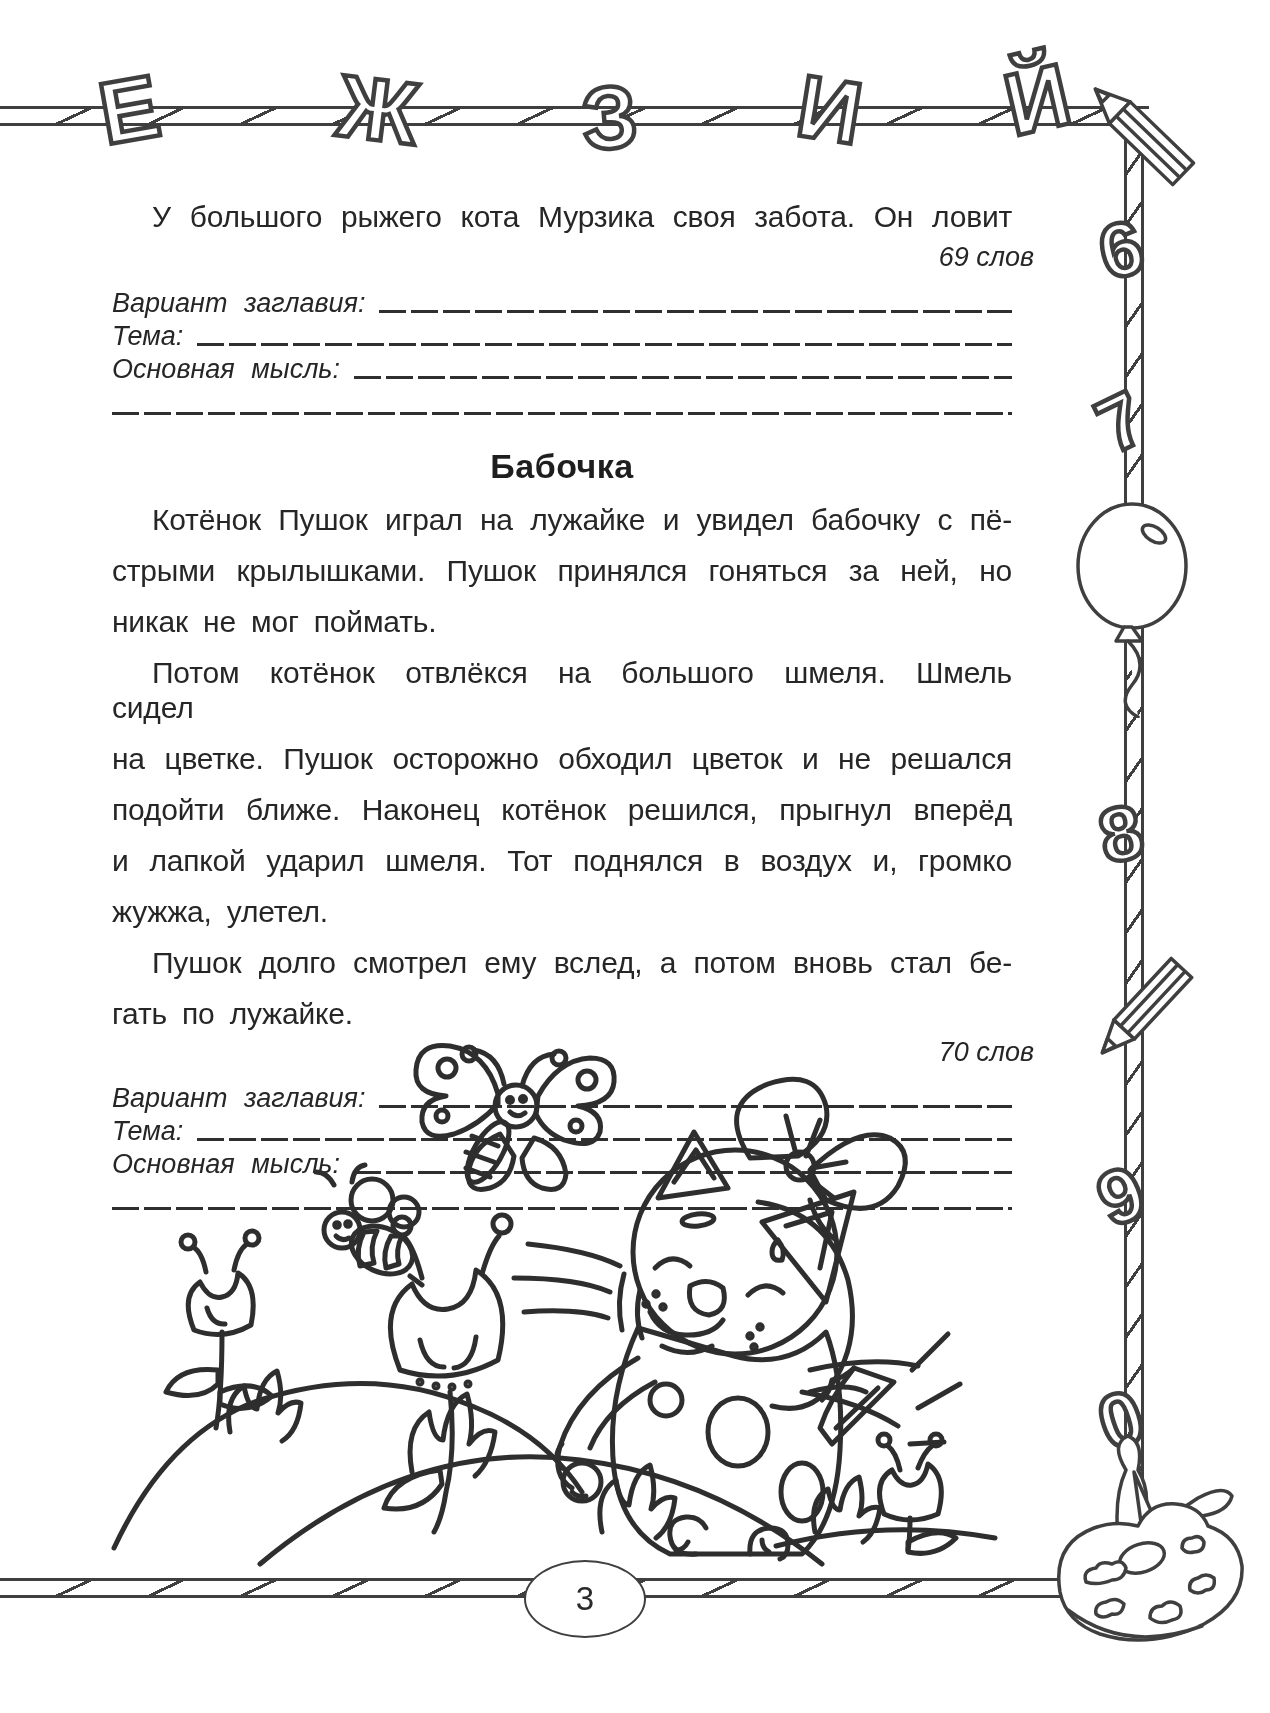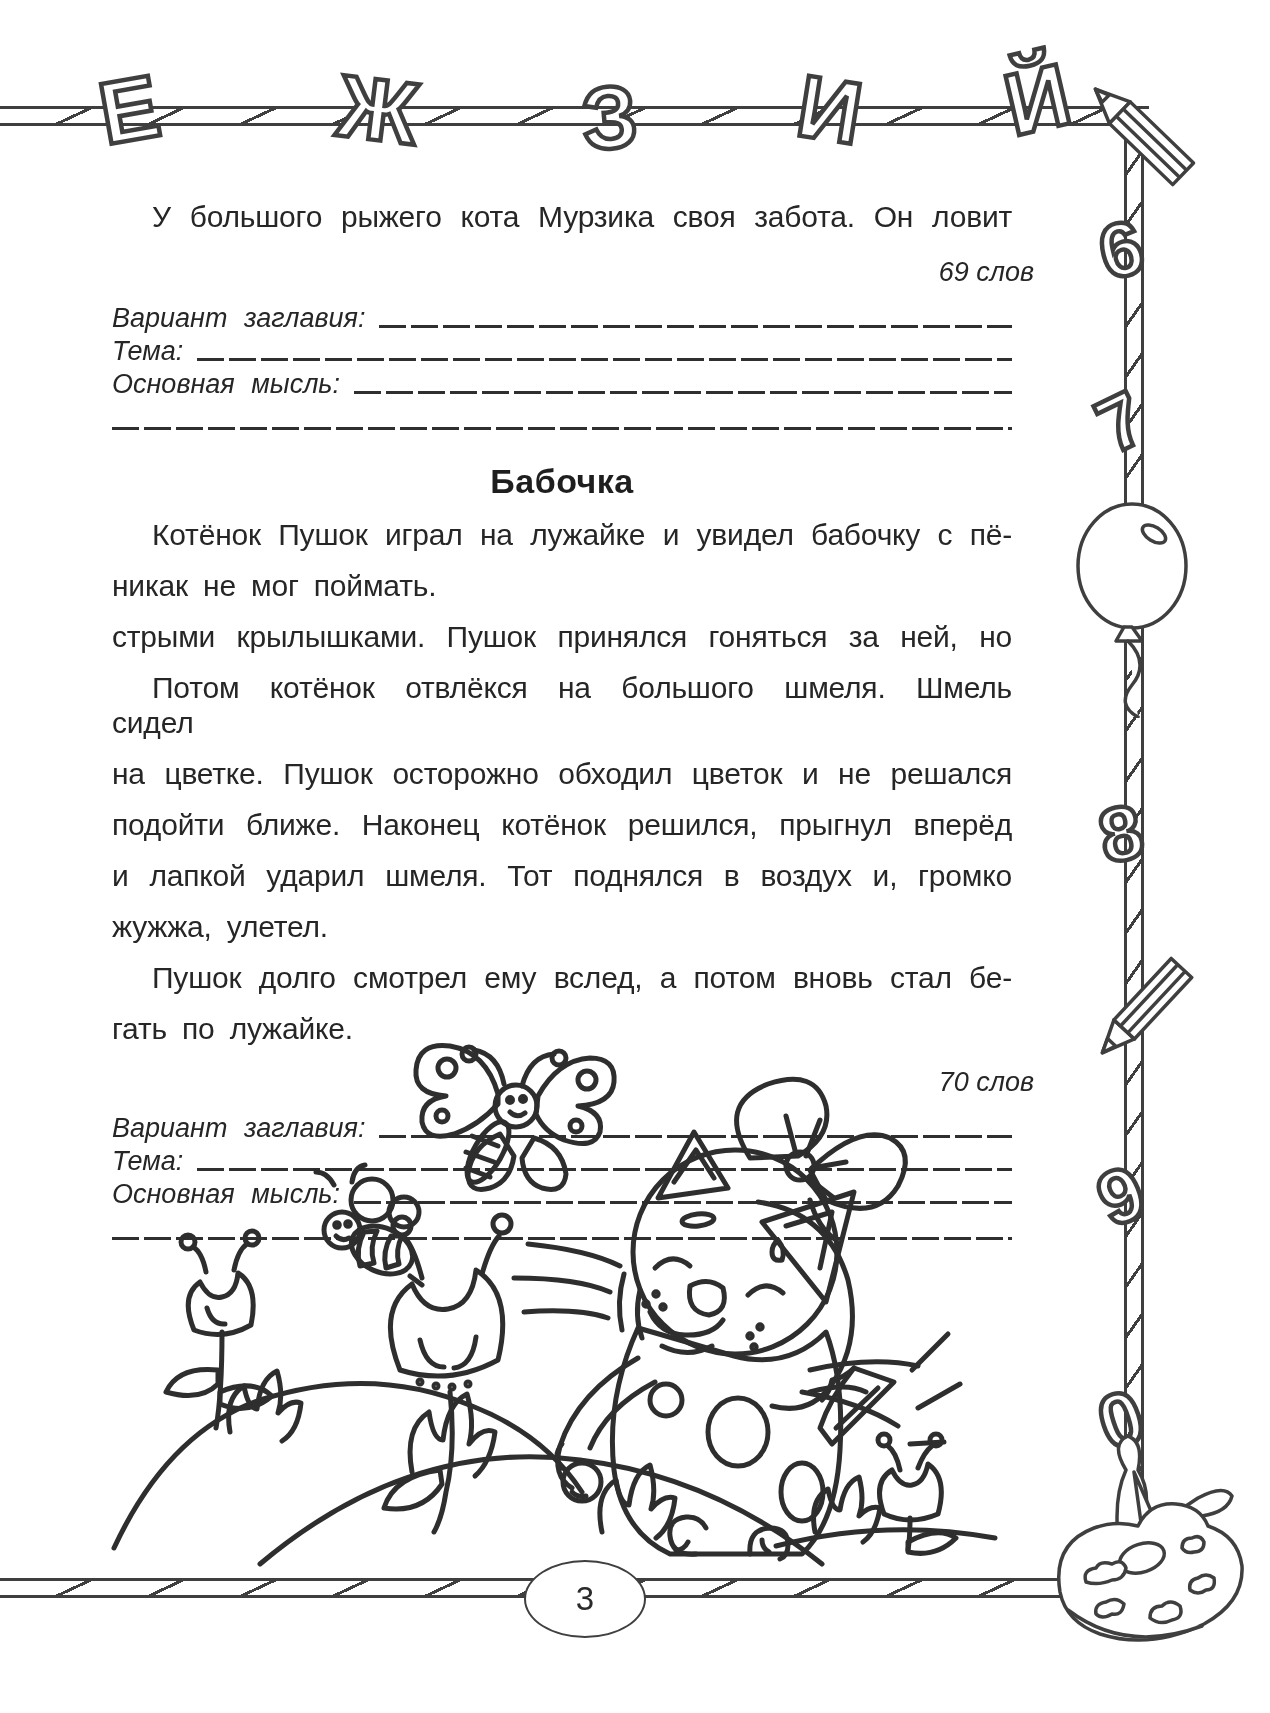--- a/index.html
+++ b/index.html
@@ -43,21 +43,21 @@
      background:#fff;border:2.5px solid #3f3f3f;border-radius:50%;
      display:flex;align-items:center;justify-content:center;font-size:33px;color:#2b2b2b;}
 
   
   .content{position:absolute;left:112px;top:182px;width:900px;}
   .tline{font-size:30px;line-height:38px;letter-spacing:-0.2px;word-spacing:7px;
          text-align:justify;text-align-last:justify;margin-top:16px;}
   .story .tline{line-height:35px;}
   .tline.first{text-indent:40px;}
   .tline.last{text-align-last:left;}
-  .wcount{font-style:italic;font-size:27px;text-align:right;margin-top:21px;
+  .wcount{font-style:italic;font-size:27px;text-align:right;margin-top:6px;
           margin-right:-22px;line-height:31px;}
   .fields{margin-top:12px;}
   .frow{display:flex;height:33px;align-items:flex-end;}
   .flabel{font-style:italic;font-size:27px;line-height:30px;white-space:pre;word-spacing:9px;}
   .fline{flex:1;margin-left:14px;height:3px;margin-bottom:5px;
      background:repeating-linear-gradient(90deg,#2f2f2f 0 27px,transparent 27px 32px);}
   .blankline{height:3px;margin-top:28px;
      background:repeating-linear-gradient(90deg,#2f2f2f 0 27px,transparent 27px 32px);}
   .story-title{font-size:34px;font-weight:bold;text-align:center;color:#1e1e1e;
      margin:32px 0 12px 0;letter-spacing:0.5px;}
@@ -154,22 +154,22 @@
         <div class="frow">
           <span class="flabel">Основная мысль:</span>
           <span class="fline"></span>
         </div>
       </div>
     <div class="blankline"></div>
 
     <div class="story-title">Бабочка</div>
     <div class="passage story">
         <div class="tline first">Котёнок Пушок играл на лужайке и увидел бабочку с пё-</div>
+        <div class="tline">стрыми крылышками. Пушок принялся гоняться за ней, но</div>
         <div class="tline last">никак не мог поймать.</div>
-        <div class="tline">стрыми крылышками. Пушок принялся гоняться за ней, но</div>
         <div class="tline first">Потом котёнок отвлёкся на большого шмеля. Шмель сидел</div>
         <div class="tline">на цветке. Пушок осторожно обходил цветок и не решался</div>
         <div class="tline">подойти ближе. Наконец котёнок решился, прыгнул вперёд</div>
         <div class="tline">и лапкой ударил шмеля. Тот поднялся в воздух и, громко</div>
         <div class="tline last">жужжа, улетел.</div>
         <div class="tline first">Пушок долго смотрел ему вслед, а потом вновь стал бе-</div>
         <div class="tline last">гать по лужайке.</div>
       </div>
     <div class="wcount">70 слов</div>
     <div class="fields">

